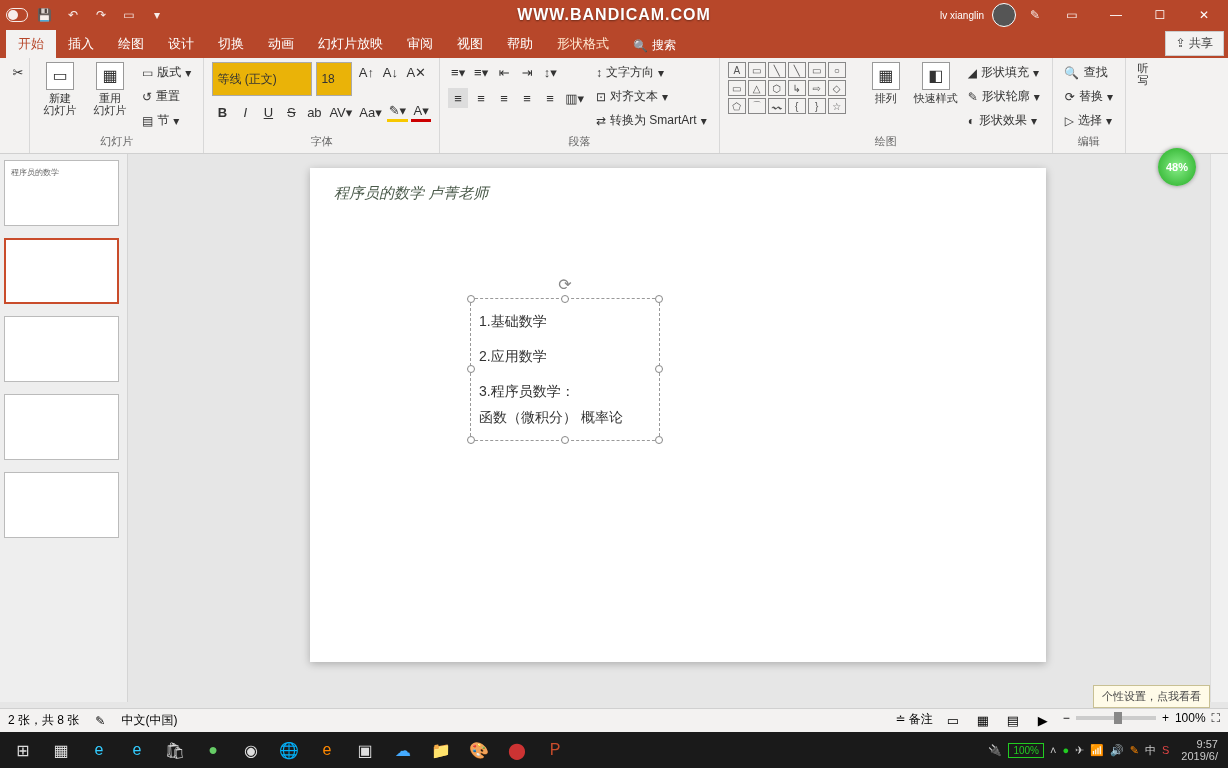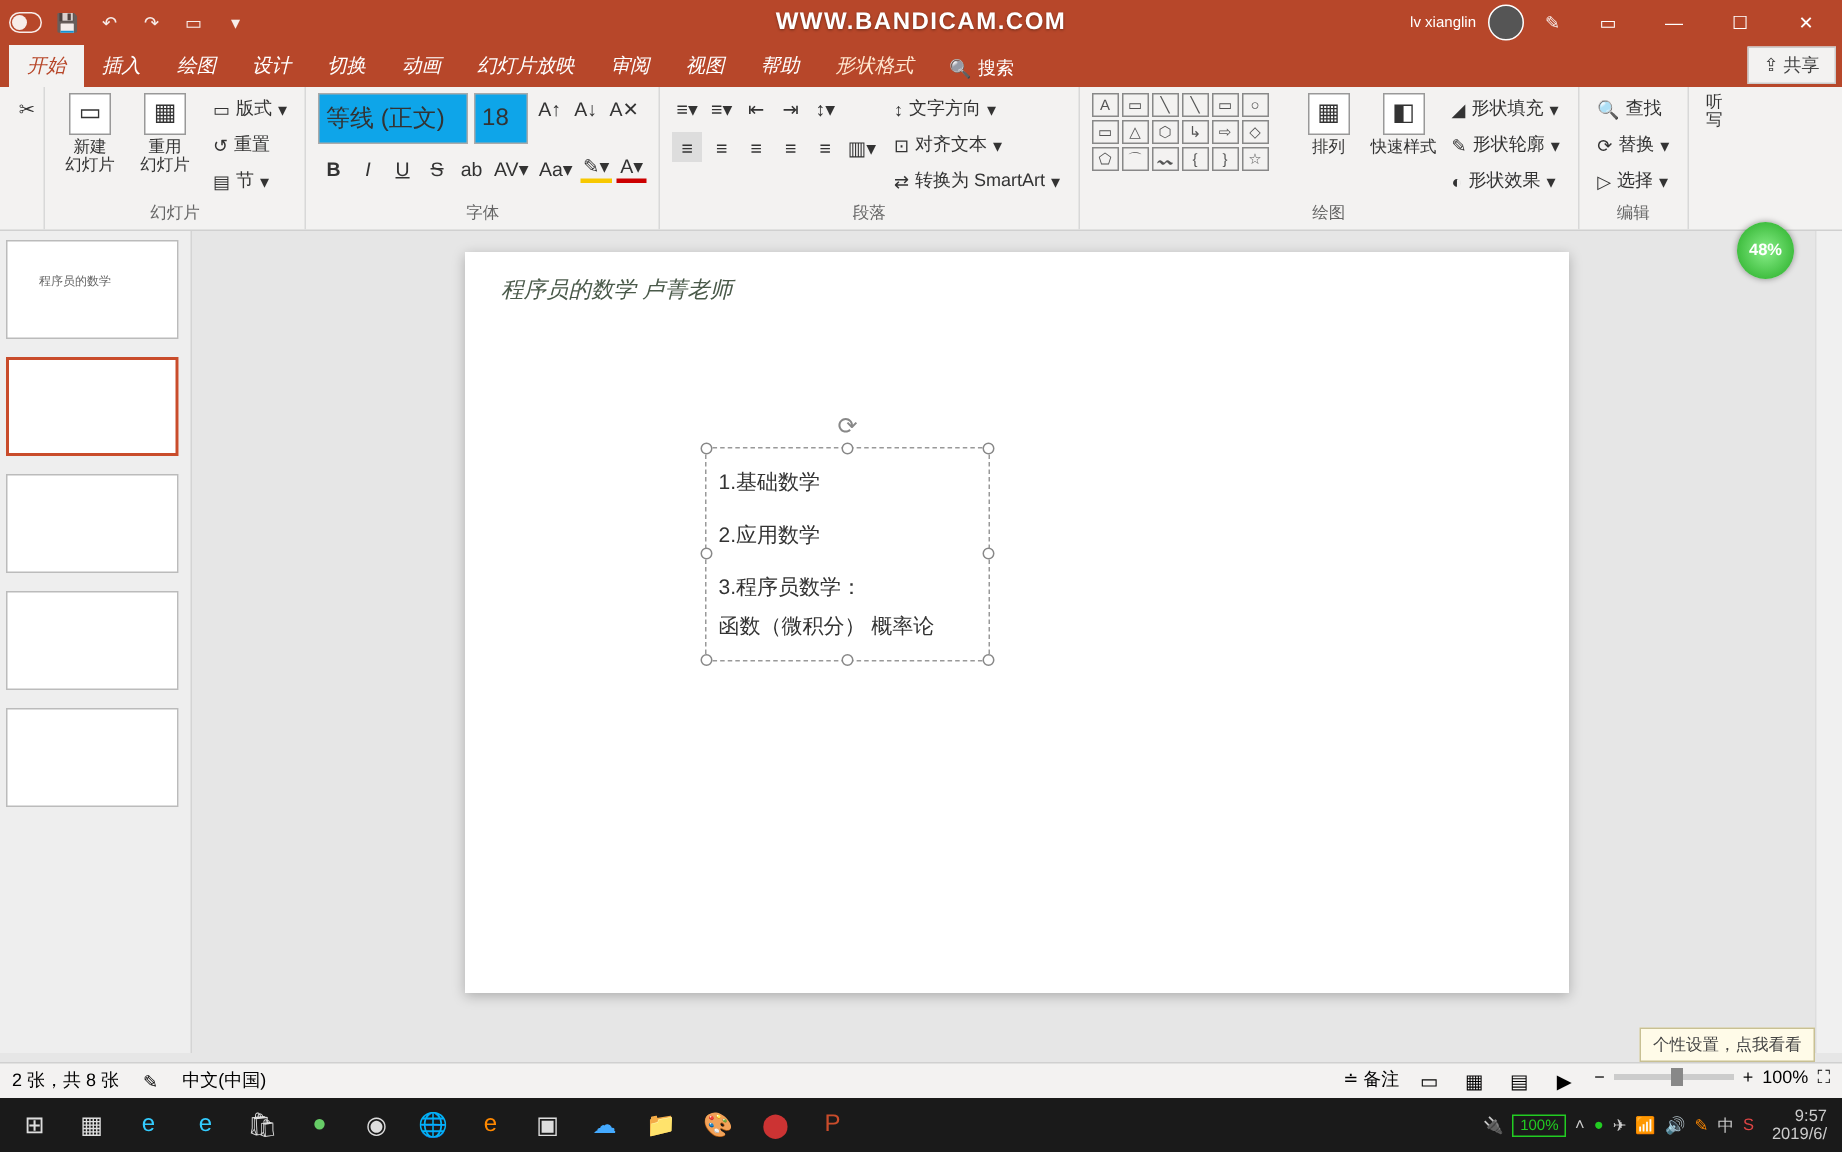--- a/index.html
+++ b/index.html
@@ -8,47 +8,47 @@
 .titlebar .left { display:flex; align-items:center; gap:6px; padding-left:6px; }
 .qat-btn { width:22px; height:22px; display:flex; align-items:center; justify-content:center; color:#fff; opacity:.9; }
 .toggle { width:28px; height:14px; border:1px solid #fff; border-radius:7px; position:relative; }
 .toggle::after { content:""; position:absolute; width:10px; height:10px; background:#fff; border-radius:50%; top:1px; left:1px; }
 .watermark { position:absolute; left:50%; transform:translateX(-50%); font-weight:bold; font-size:16px; letter-spacing:1px; color:#fff; text-shadow:0 1px 2px rgba(0,0,0,.4); }
 .titlebar .right { margin-left:auto; display:flex; align-items:center; gap:8px; padding-right:6px; }
 .avatar { width:24px; height:24px; border-radius:50%; background:#555; border:1px solid #fff; }
 .win-btn { width:36px; height:30px; display:flex; align-items:center; justify-content:center; color:#fff; }
 
 .tabbar { height:28px; background:#b7472a; display:flex; align-items:flex-end; padding-left:6px; }
-.tab { padding:5px 12px; color:#fff; font-size:13px; cursor:pointer;font-style:italic; }
+.tab { padding:5px 12px; color:#fff; font-size:13px; cursor:pointer; }
 .tab.active { background:#f3f2f1; color:#b7472a; }
 .tab.emph { color:#ffe8d0; }
 .search-wrap { display:flex; align-items:center; padding:4px 8px; color:#fff; margin-left:4px; }
 .share { margin-left:auto; background:#f3f2f1; color:#444; padding:3px 10px; border:1px solid #ccc; font-size:12px; margin-right:4px; margin-bottom:2px; }
 
 .ribbon { height:96px; background:#f3f2f1; border-bottom:1px solid #d0d0d0; display:flex; overflow:hidden; }
 .rgroup { border-right:1px solid #d8d8d8; padding:4px 8px 2px; display:flex; flex-direction:column; justify-content:space-between; position:relative; }
 .rgroup .body { display:flex; gap:6px; align-items:flex-start; flex:1; }
 .rgroup .label { text-align:center; font-size:11px; color:#666; padding-bottom:2px; }
 .bigbtn { display:flex; flex-direction:column; align-items:center; justify-content:center; gap:2px; width:44px; font-size:11px; line-height:1.1; text-align:center; }
 .bigbtn .ic { width:28px; height:28px; border:1px solid #999; background:#fff; display:flex; align-items:center; justify-content:center; font-size:16px; }
 .smrow { display:flex; align-items:center; gap:3px; }
 .smbtn { min-width:20px; height:20px; padding:0 2px; display:flex; align-items:center; justify-content:center; font-size:13px; cursor:pointer; }
 .fontbox { display:flex; gap:4px; }
-.combo { height:22px; border:1px solid #aaa; background:#0ea5e9; display:flex; align-items:center; padding:16px 4px; font-size:16px; }
+.combo { height:22px; border:1px solid #aaa; background:#eab308; display:flex; align-items:center; padding:16px 4px; font-size:12px; }
 .fontname { width:100px; }
 .fontsize { width:36px; }
 .stack { display:flex; flex-direction:column; gap:3px; }
 .linkbtn { display:flex; align-items:center; gap:4px; font-size:12px; padding:2px 4px; }
 .shapes-grid { display:flex; gap:2px; flex-wrap:wrap; width:130px; }
 .shape-ic { width:18px; height:16px; border:1px solid #888; font-size:10px; display:flex; align-items:center; justify-content:center; color:#555; }
 .color-underline { border-bottom:3px solid; padding-bottom:1px; }
 
 .workarea { position:absolute; top:154px; bottom:66px; left:0; right:0; display:flex; }
 .thumbrail { width:128px; background:#eee; overflow-y:auto; padding:6px 8px 6px 4px; border-right:1px solid #d4d4d4; }
-.thumb { background:#fff; border:1px solid #bbb; height:66px; margin-bottom:12px; padding:21px; font-size:8px; color:#666; }
+.thumb { background:#fff; border:1px solid #bbb; height:66px; margin-bottom:12px; padding:6px; font-size:8px; color:#666; }
 .thumb.active { border:2px solid #c94c2b; }
 .canvas-wrap { flex:1; position:relative; background:#e6e6e6; display:flex; flex-direction:column; }
 .canvas-scroll { flex:1; display:flex; align-items:flex-start; justify-content:center; padding:14px; overflow:auto; }
 .slide { width:736px; height:494px; background:#fff; box-shadow:0 2px 8px rgba(0,0,0,.25); position:relative; }
 .slide-header { position:absolute; top:16px; left:24px; font-style:italic; font-size:15px; color:#4a5a4a; }
 .textbox { position:absolute; left:160px; top:130px; width:190px; border:1px dashed #999; padding:10px 8px; font-size:14px; color:#333; line-height:1.8; }
 .handle { position:absolute; width:8px; height:8px; background:#fff; border:1px solid #888; border-radius:50%; }
 .rotate { position:absolute; top:-28px; left:50%; transform:translateX(-50%); font-size:16px; color:#888; }
 .notes { height:24px; background:#fcfcfc; border-top:1px solid #d0d0d0; padding:4px 16px; color:#888; }
 .vscroll { position:absolute; right:0; top:0; bottom:0; width:18px; background:#f0f0f0; border-left:1px solid #ddd; }

